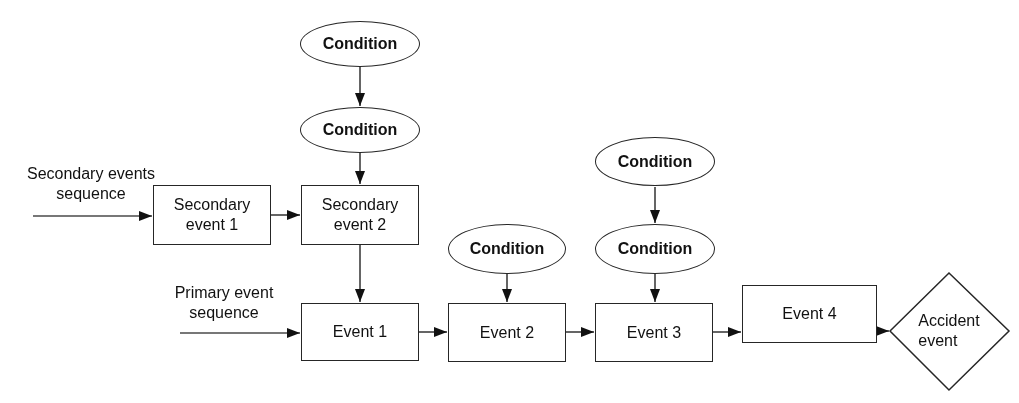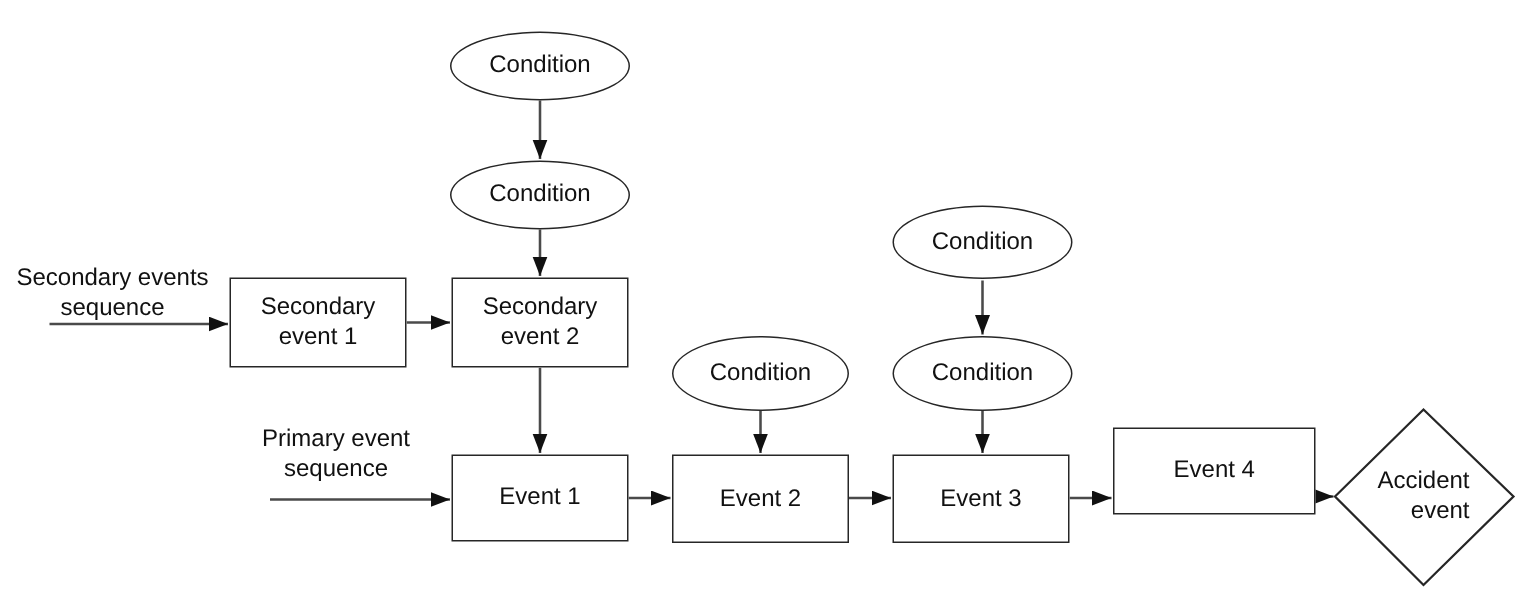--- a/index.html
+++ b/index.html
@@ -42,38 +42,39 @@
     background: #ffffff;
     font-size: 16px;
     line-height: 20px;
   }
   .box {
     border: 1.5px solid #262626;
   }
   .ellipse {
     border: 1.4px solid #262626;
     border-radius: 50%;
+    font-weight: bold;
   }
   .node-label {
     white-space: pre-line;
     display: block;
   }
   .free-label {
     position: absolute;
     text-align: center;
     font-size: 16px;
     line-height: 20px;
     white-space: pre-line;
   }
   .diamond-text {
     position: absolute;
     display: flex;
     align-items: center;
     justify-content: center;
-    text-align: right;
+    text-align: left;
     font-size: 16px;
     line-height: 20px;
     background: transparent;
   }
 </style>
 </head>
 <body>
 
 <div class="canvas">
 
@@ -97,21 +98,21 @@
     <line x1="713" y1="332" x2="741" y2="332" marker-end="url(#ah)"></line>
     <line x1="861" y1="331" x2="889" y2="331" marker-end="url(#ah)"></line>
 
     <line x1="507" y1="274" x2="507" y2="302" marker-end="url(#ah)"></line>
     <line x1="655" y1="187" x2="655" y2="223" marker-end="url(#ah)"></line>
     <line x1="655" y1="274" x2="655" y2="302" marker-end="url(#ah)"></line>
 
     <polygon class="diamond-shape" points="890,331 949,273 1009,331 949,390"></polygon>
   </svg>
 
-  <div class="free-label" style="left:5px; top:164px; width:140px;margin-top:12px;">Secondary events
+  <div class="free-label" style="left:21px; top:164px; width:140px;">Secondary events
 sequence</div>
   <div class="free-label" style="left:160px; top:283px; width:128px;">Primary event
 sequence</div>
 
   <div class="node ellipse" style="left:300px; top:21px; width:120px; height:46px;">
     <span class="node-label">Condition</span>
   </div>
   <div class="node ellipse" style="left:300px; top:107px; width:120px; height:46px;">
     <span class="node-label">Condition</span>
   </div>

